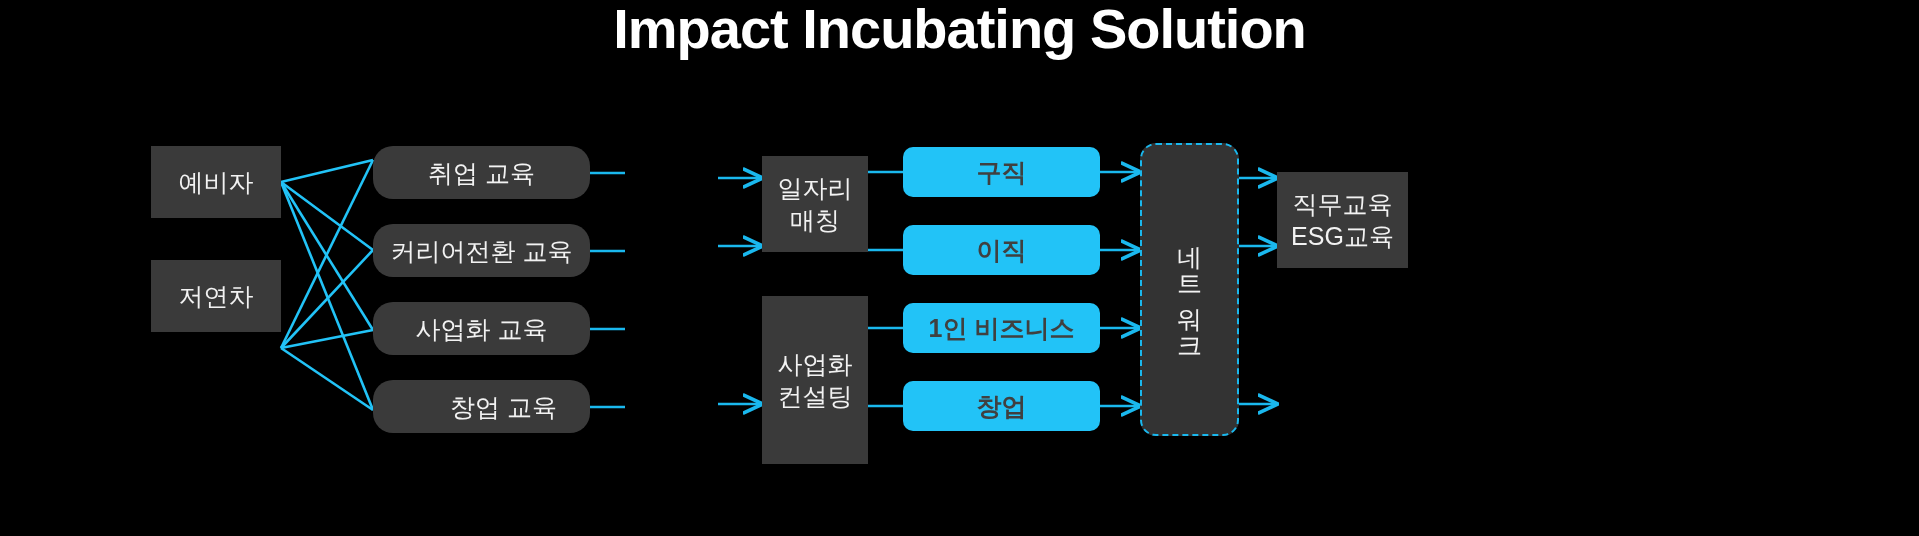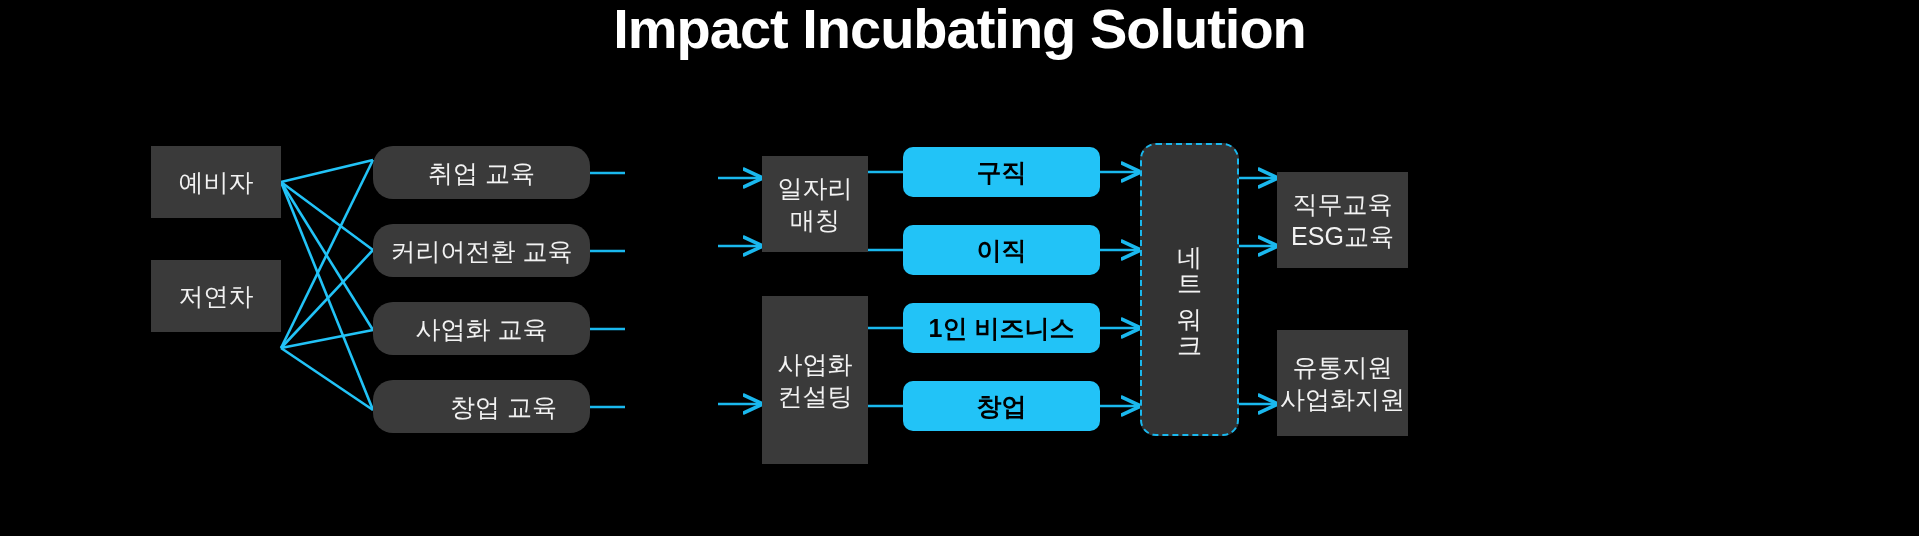--- a/index.html
+++ b/index.html
@@ -22,21 +22,21 @@
     text-align:center; line-height:1.28; white-space:pre-line;
     background:#3a3a3a; color:#f2f2f2;
   }
   .sq{ font-size:25px; }
   .pill{ border-radius:20px; font-size:25px; }
   .dashed{
     background:#333; border:2px dashed #1ab8ee; border-radius:16px;
     font-size:25px; letter-spacing:1px;
   }
   .cyan{
-    background:#22c3f7; color:#000000; font-weight:bold; border-radius:10px;
+    background:#22c3f7; color:#404040; font-weight:bold; border-radius:10px;
     font-size:25px;
   }
   .vtext{ writing-mode:vertical-rl; text-orientation:upright; letter-spacing:6px; line-height:1; }
 </style>
 </head>
 <body>
 
 <div id="title">Impact Incubating Solution</div>
 
 <div class="board">
@@ -104,16 +104,14 @@
   <div class="node cyan" style="left:903px; top:225px; width:197px; height:50px;">이직</div>
   <div class="node cyan" style="left:903px; top:303px; width:197px; height:50px;">1인 비즈니스</div>
   <div class="node cyan" style="left:903px; top:381px; width:197px; height:50px;">창업</div>
 
   <div class="node dashed" style="left:1140px; top:143px; width:99px; height:293px;">
     <span class="vtext">네트워크</span>
   </div>
 
   <div class="node sq" style="left:1277px; top:172px; width:131px; height:96px;">직무교육
 ESG교육</div>
-  <div class="node sq" style="left:1277px; top:330px; width:131px; height:106px;">유통지원
-사업화지원</div>
 
 </div>
 
 </body></html>

